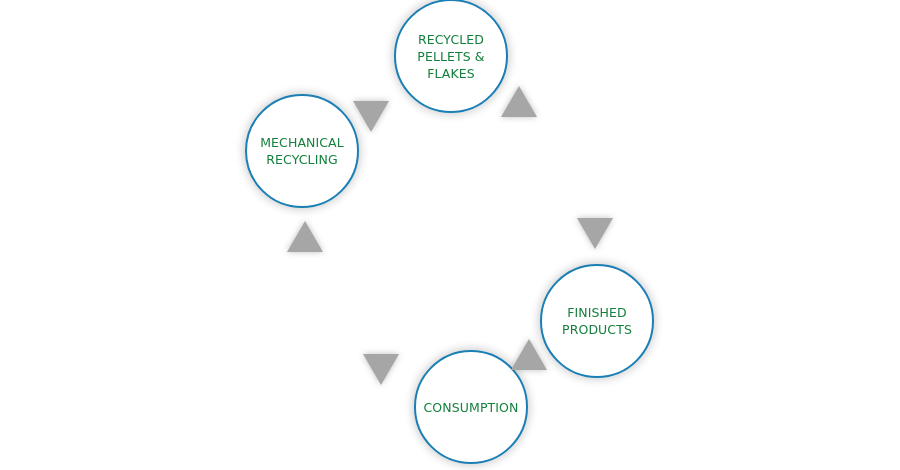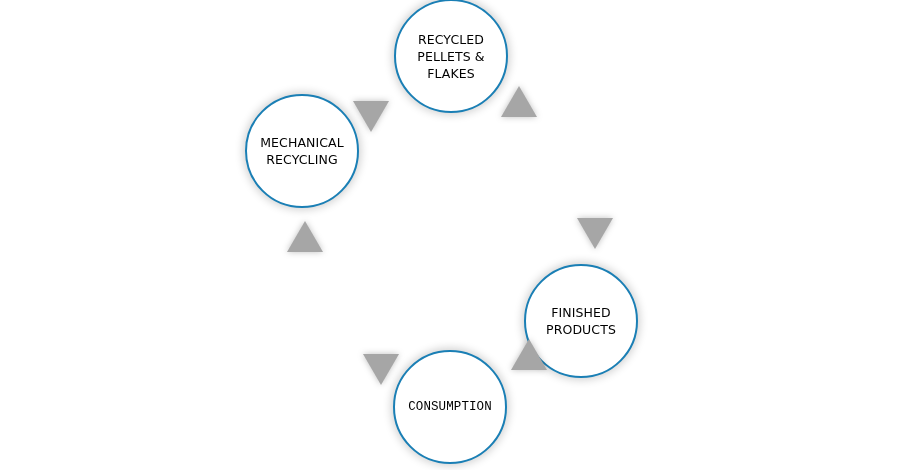--- a/index.html
+++ b/index.html
@@ -10,21 +10,21 @@
     width: 110px; height: 110px;
     border-radius: 50%;
     background: #ffffff;
     border: 2.5px solid #1a7fb5;
     box-shadow: 0 0 8px 2px rgba(0,0,0,0.18);
     display: flex; align-items: center; justify-content: center;
     text-align: center;
     box-sizing: content-box;
   }
   .node-label {
-    color: #000000;
+    color: #15803d;
     font-size: 12.5px;
     line-height: 17px;
     letter-spacing: 0.1px;
     white-space: pre-line;
     font-weight: normal;
   }
   .arrow {
     position: absolute;
     width: 0; height: 0;
     filter: drop-shadow(0 0 3px rgba(0,0,0,0.25));
@@ -45,26 +45,26 @@
 
 <div class="stage">
 
   <div class="node" style="left:394px; top:-1px;">
     <span class="node-label">RECYCLED
 PELLETS &amp;
 FLAKES</span>
   </div>
 
 
-  <div class="node" style="left:524px; top:264px;">
+  <div class="node" style="left:540px; top:264px;">
     <span class="node-label">FINISHED
 PRODUCTS</span>
   </div>
 
-  <div class="node" style="left:393px; top:350px;font-family:Liberation Mono, monospace;">
+  <div class="node" style="left:414px; top:350px;">
     <span class="node-label">CONSUMPTION</span>
   </div>
 
 
   <div class="node" style="left:245px; top:94px;align-items:center;">
     <span class="node-label">MECHANICAL
 RECYCLING</span>
   </div>
 
   <div class="arrow down" style="left:353px; top:101px;"></div>

